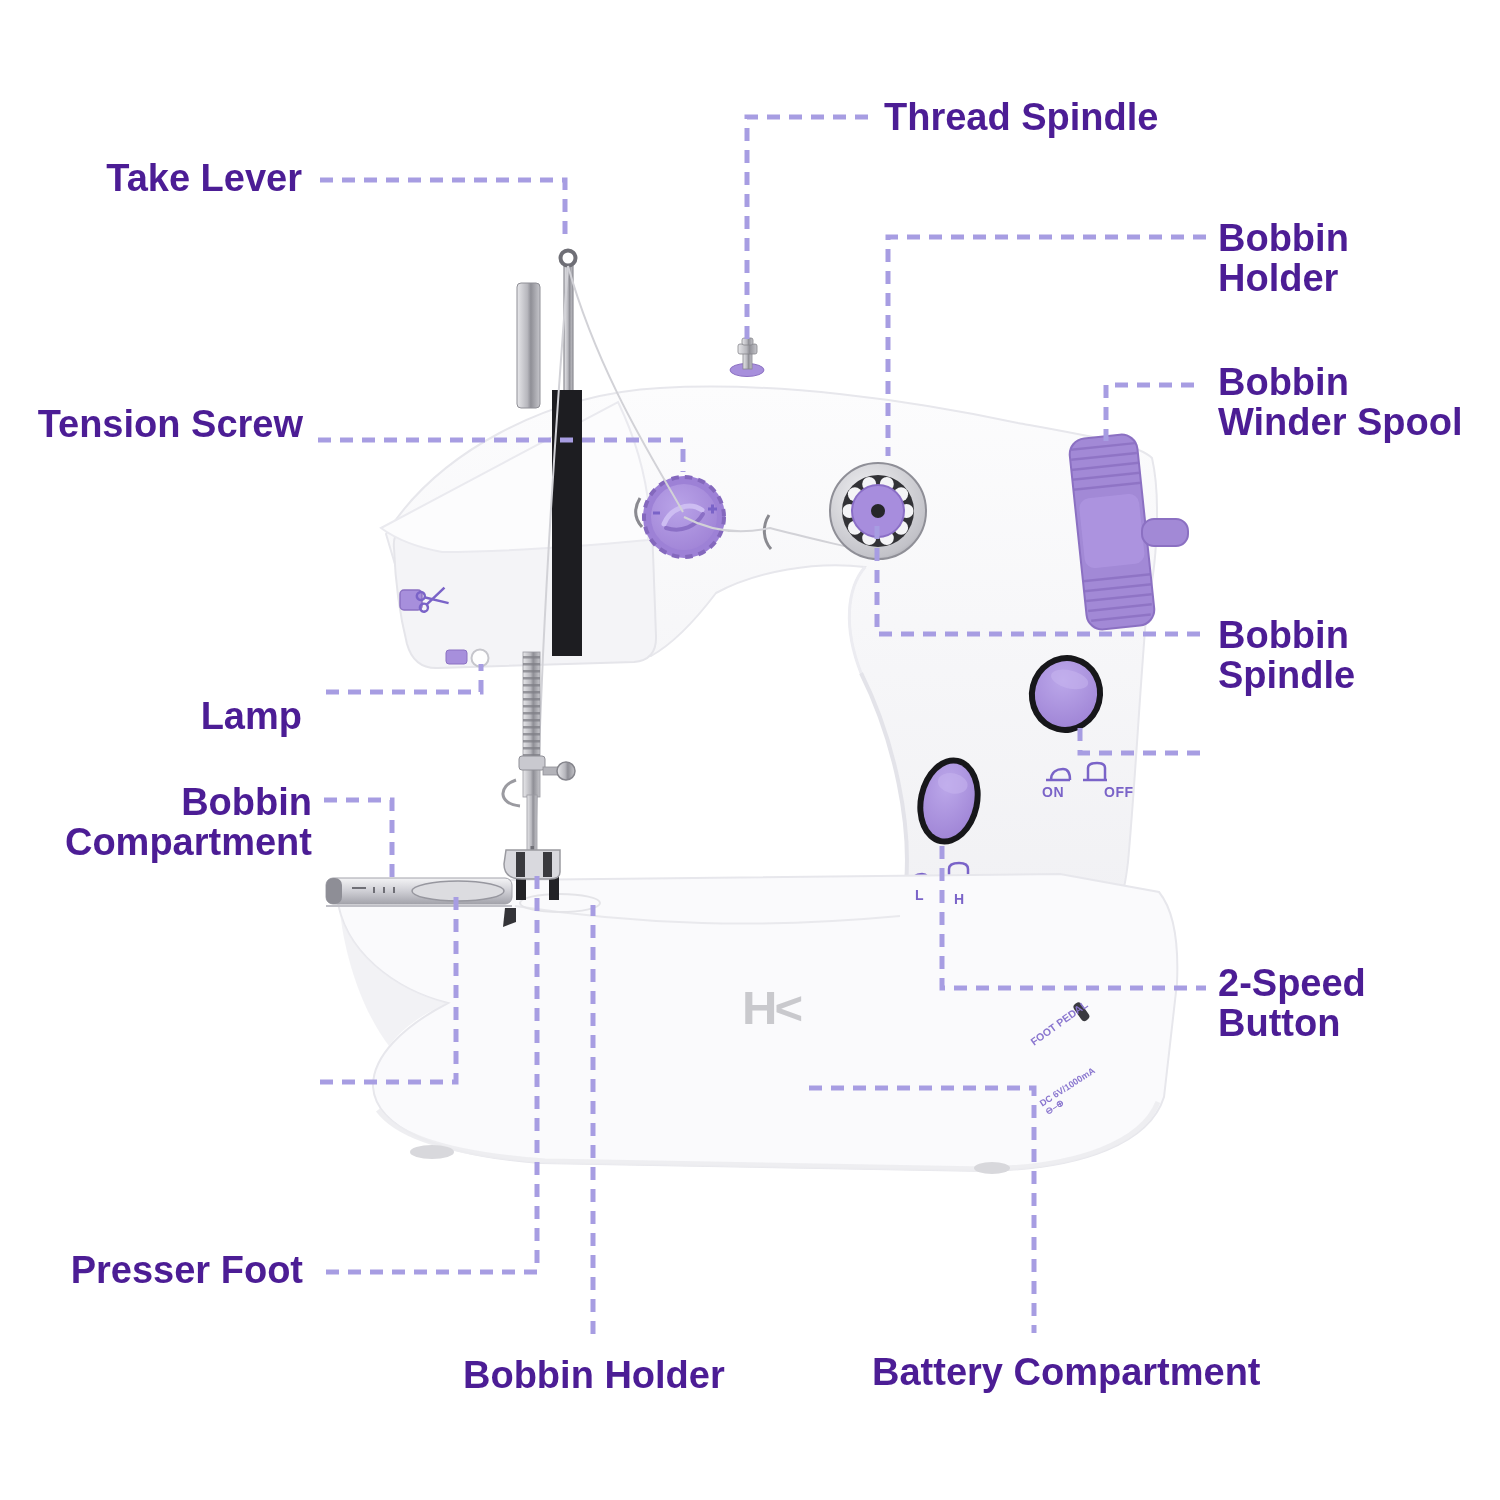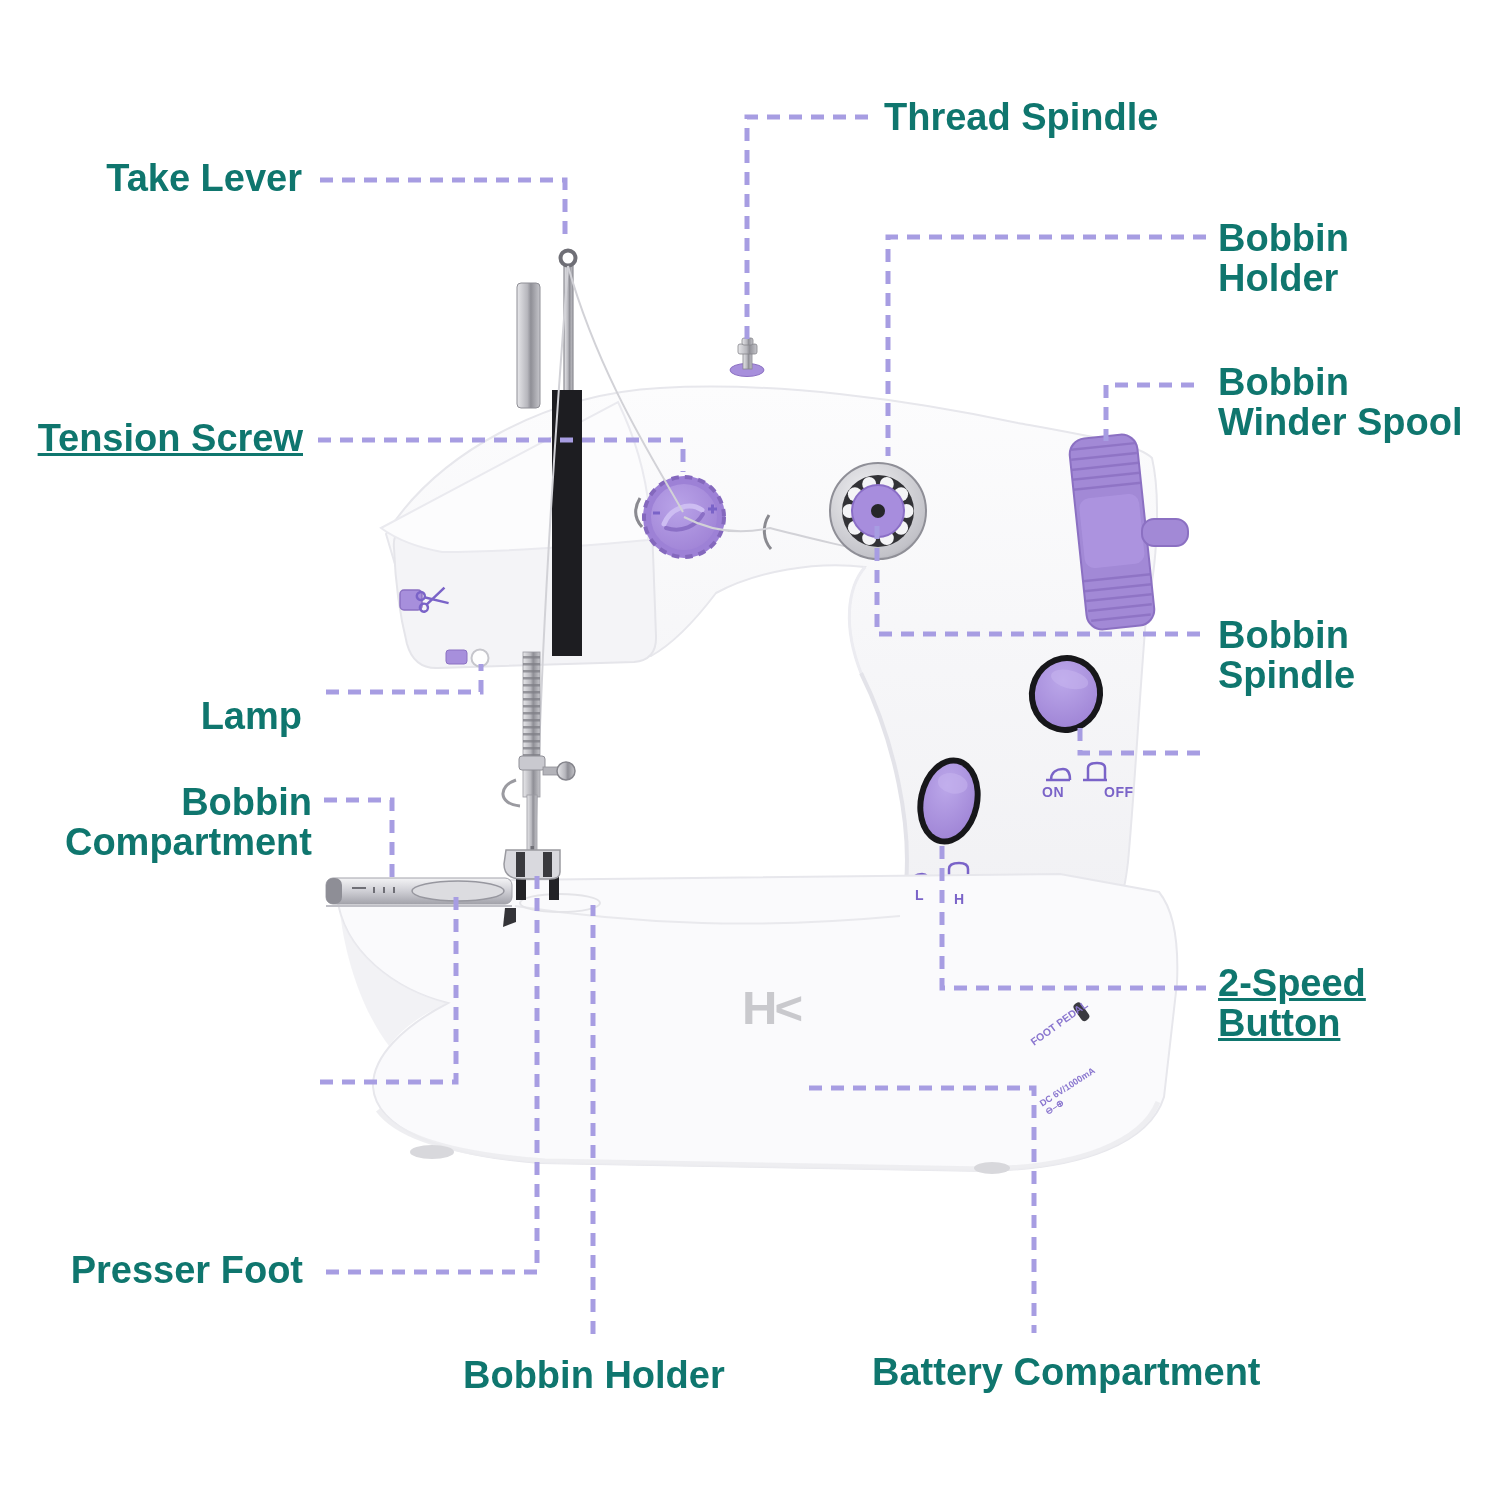--- a/index.html
+++ b/index.html
@@ -3,21 +3,21 @@
 <meta charset="utf-8">
 <style>
   html,body { margin:0; padding:0; background:#ffffff; }
   .stage {
     position:relative; width:1500px; height:1500px; background:#ffffff;
     font-family:"Liberation Sans", sans-serif; overflow:hidden;
   }
   .stage svg { position:absolute; left:0; top:0; }
   .label {
     position:absolute; font-weight:bold; font-size:38px; line-height:40px;
-    color:#0f766e; white-space:nowrap;
+    color:#4c1d95; white-space:nowrap;
   }
   .label.ralign { text-align:right; }
   .mtext { position:absolute; font-weight:bold; color:#7a63c8; white-space:nowrap; }
   .onoff-row { display:flex; gap:14px; font-size:14px; letter-spacing:0.5px; }
   .logo { font-size:49px; color:#c9c9cd; letter-spacing:-3px; transform:scaleY(0.95); }
   .rot { transform-origin:left top; }
 </style>
 </head>
 <body>
 
@@ -225,21 +225,21 @@
       <path d="M326,1272 L537,1272 L537,868"></path>
       <path d="M593,1334 L593,905"></path>
       <path d="M809,1088 L1034,1088 L1034,1333"></path>
     </g>
   </svg>
 
   <div class="label" style="left:884px; top:97px;">Thread Spindle</div>
 
   <div class="label ralign" style="left:0px; width:302px; top:158px;">Take Lever</div>
 
-  <div class="label ralign" style="left:0px; width:303px; top:418px;text-decoration:underline;">Tension Screw</div>
+  <div class="label ralign" style="left:0px; width:303px; top:404px;">Tension Screw</div>
 
   <div class="label ralign" style="left:0px; width:302px; top:696px;">Lamp</div>
 
   <div class="label ralign" style="left:0px; width:312px; top:782px;">
     <div>Bobbin</div>
     <div>Compartment</div>
   </div>
 
 
   <div class="label ralign" style="left:0px; width:303px; top:1250px;">Presser Foot</div>
@@ -253,21 +253,21 @@
     <div>Bobbin</div>
     <div>Winder Spool</div>
   </div>
 
   <div class="label" style="left:1218px; top:615px;">
     <div>Bobbin</div>
     <div>Spindle</div>
   </div>
 
 
-  <div class="label" style="left:1218px; top:963px;text-decoration:underline;">
+  <div class="label" style="left:1218px; top:963px;">
     <div>2-Speed</div>
     <div>Button</div>
   </div>
 
   <div class="label" style="left:872px; top:1352px;">Battery Compartment</div>
 
   <div class="label" style="left:463px; top:1355px;">Bobbin Holder</div>
 
   <div class="mtext onoff-row" style="left:1042px; top:784px;gap:40px;">
     <span>ON</span>

